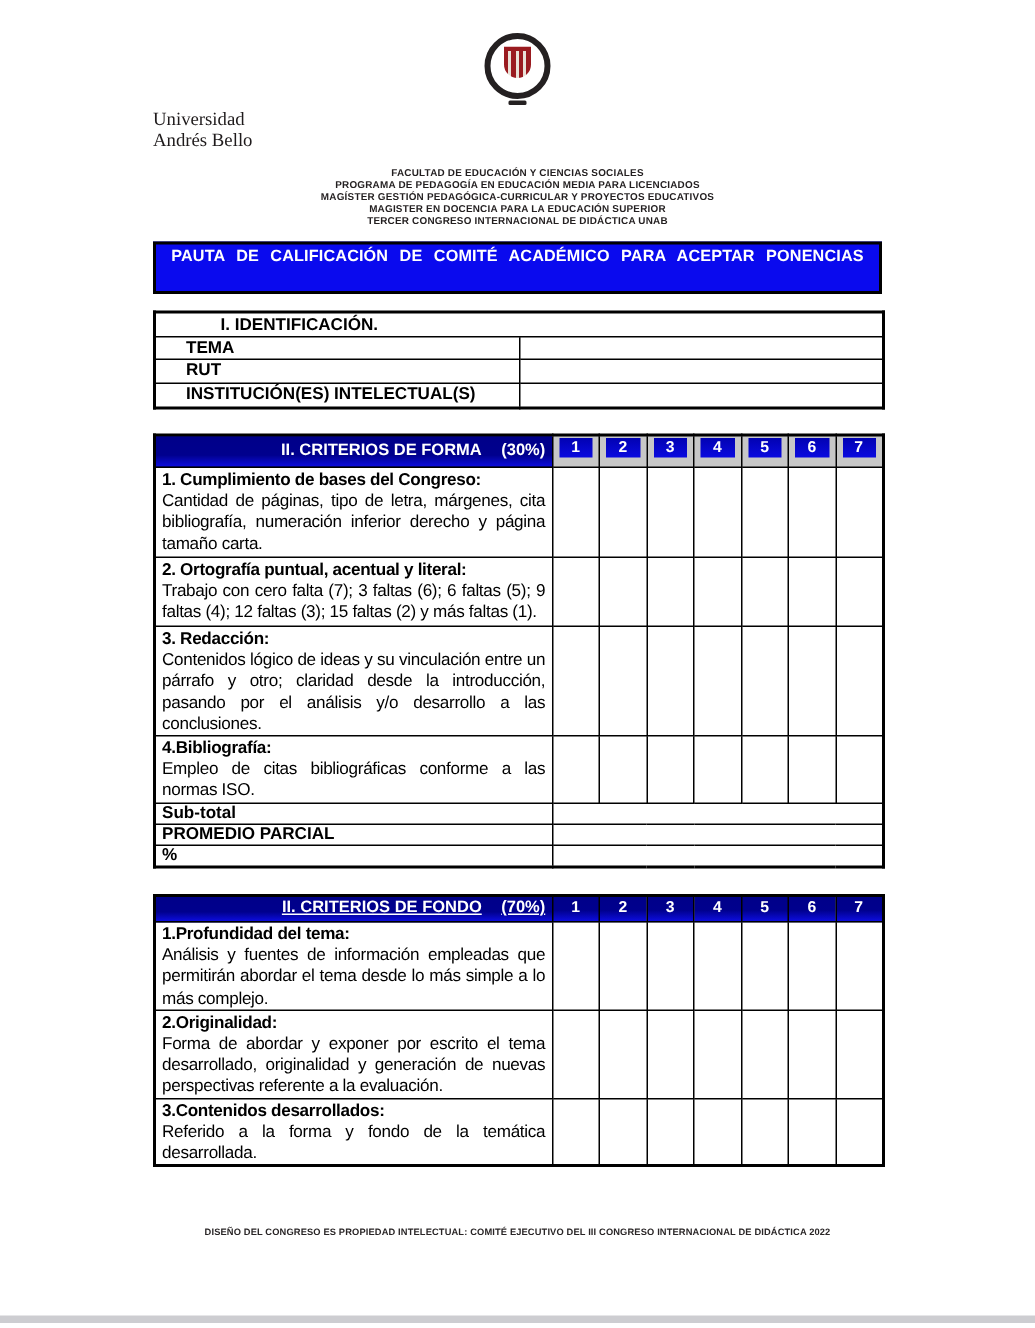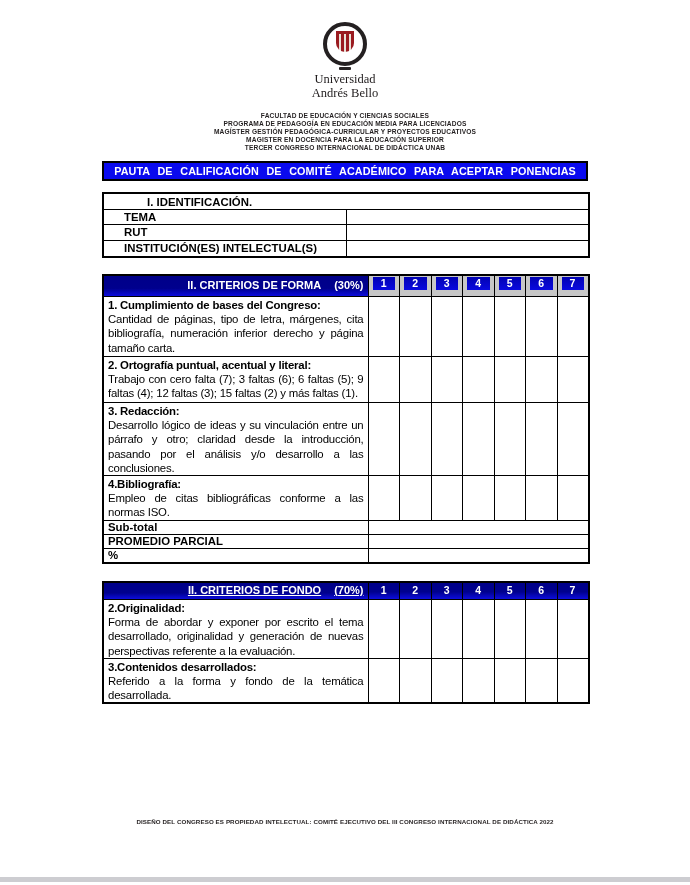--- a/index.html
+++ b/index.html
@@ -1,39 +1,39 @@
 <!DOCTYPE html>
 <html><head>
 <meta charset="utf-8">
 <style>
   html,body { margin:0; padding:0; background:#ffffff; }
   .page { width:690px; height:885px; position:relative; overflow:hidden; background:#ffffff;
           font-family:"Liberation Sans", sans-serif; color:#000; }
   .content { width:486px; margin:0 auto; padding-top:22px; }
 
   
-  .logo-wrap { text-align:center; }
+  .logo-wrap { text-align:left; }
   .logo-circle { width:36px; height:36px; border:4px solid #242021; border-radius:50%;
                  margin:0 auto; position:relative; background:#fff; }
   .logo-shield { position:absolute; left:50%; top:5px; transform:translateX(-50%);
                  width:18px; height:21px; border-radius:0 0 9px 9px;
                  background:linear-gradient(90deg,#9a1b20 0 3px,#e9e2d8 3px 5px,#9a1b20 5px 8px,
                             #e9e2d8 8px 10px,#9a1b20 10px 13px,#e9e2d8 13px 15px,#9a1b20 15px 18px);
                  border-top:3px solid #9a1b20; box-sizing:border-box; }
   .logo-base { width:12px; height:3px; background:#242021; margin:1px auto 0; border-radius:1px; }
   .uni-name { font-family:"Liberation Serif", serif; font-size:12.5px; line-height:13.5px;
               margin-top:3px; color:#1f1b1c; }
 
   
   .header-lines { margin-top:12px; text-align:center; font-weight:bold; font-size:6.6px;
                   line-height:8px; color:#231f20; letter-spacing:0.15px; }
 
   
   .title-bar { margin-top:9px; background:#0a0aee; border:2px solid #000; color:#fff;
-               font-weight:bold; font-size:10.8px; text-align:center; padding:2px 0 2px;
+               font-weight:bold; font-size:10.8px; text-align:center; padding:2px 0 17px;
                word-spacing:4.5px; letter-spacing:0.1px; }
 
   
   table.doc { border-collapse:collapse; table-layout:fixed; width:486px; border:2px solid #000; }
   table.doc td, table.doc th { border:1.5px solid #000; vertical-align:top; padding:0 4px; }
 
   .ident { margin-top:11px; }
   .ident .sec { font-weight:bold; font-size:11.4px; height:14px; line-height:14px; padding-top:1px;padding-left:43px; }
   .ident .flabel { font-weight:bold; font-size:11.4px; line-height:13px; padding-top:1px;padding-left:20px; }
 
@@ -167,21 +167,21 @@
         <td class="score"></td>
         <td class="score"></td>
         <td class="score"></td>
         <td class="score"></td>
         <td class="score"></td>
         <td class="score"></td>
       </tr>
       <tr>
         <td style="height:71px">
           <div class="crit-title">3. Redacción:</div>
-          <div class="crit-desc">Desarrollo lógico de ideas y su vinculación entre un párrafo y otro; claridad desde la introducción, pasando por el análisis y/o desarrollo a las conclusiones.</div>
+          <div class="crit-desc">Contenidos lógico de ideas y su vinculación entre un párrafo y otro; claridad desde la introducción, pasando por el análisis y/o desarrollo a las conclusiones.</div>
         </td>
         <td class="score"></td>
         <td class="score"></td>
         <td class="score"></td>
         <td class="score"></td>
         <td class="score"></td>
         <td class="score"></td>
         <td class="score"></td>
       </tr>
       <tr>
@@ -225,20 +225,33 @@
         <th class="scale-th-blue"><span>1</span></th>
         <th class="scale-th-blue"><span>2</span></th>
         <th class="scale-th-blue"><span>3</span></th>
         <th class="scale-th-blue"><span>4</span></th>
         <th class="scale-th-blue"><span>5</span></th>
         <th class="scale-th-blue"><span>6</span></th>
         <th class="scale-th-blue"><span>7</span></th>
       </tr>
       <tr>
         <td style="height:57px">
+          <div class="crit-title">1.Profundidad del tema:</div>
+          <div class="crit-desc">Análisis y fuentes de información empleadas que permitirán abordar el tema desde lo más simple a lo más complejo.</div>
+        </td>
+        <td class="score"></td>
+        <td class="score"></td>
+        <td class="score"></td>
+        <td class="score"></td>
+        <td class="score"></td>
+        <td class="score"></td>
+        <td class="score"></td>
+      </tr>
+      <tr>
+        <td style="height:57px">
           <div class="crit-title">2.Originalidad:</div>
           <div class="crit-desc">Forma de abordar y exponer por escrito el tema desarrollado, originalidad y generación de nuevas perspectivas referente a la evaluación.</div>
         </td>
         <td class="score"></td>
         <td class="score"></td>
         <td class="score"></td>
         <td class="score"></td>
         <td class="score"></td>
         <td class="score"></td>
         <td class="score"></td>

